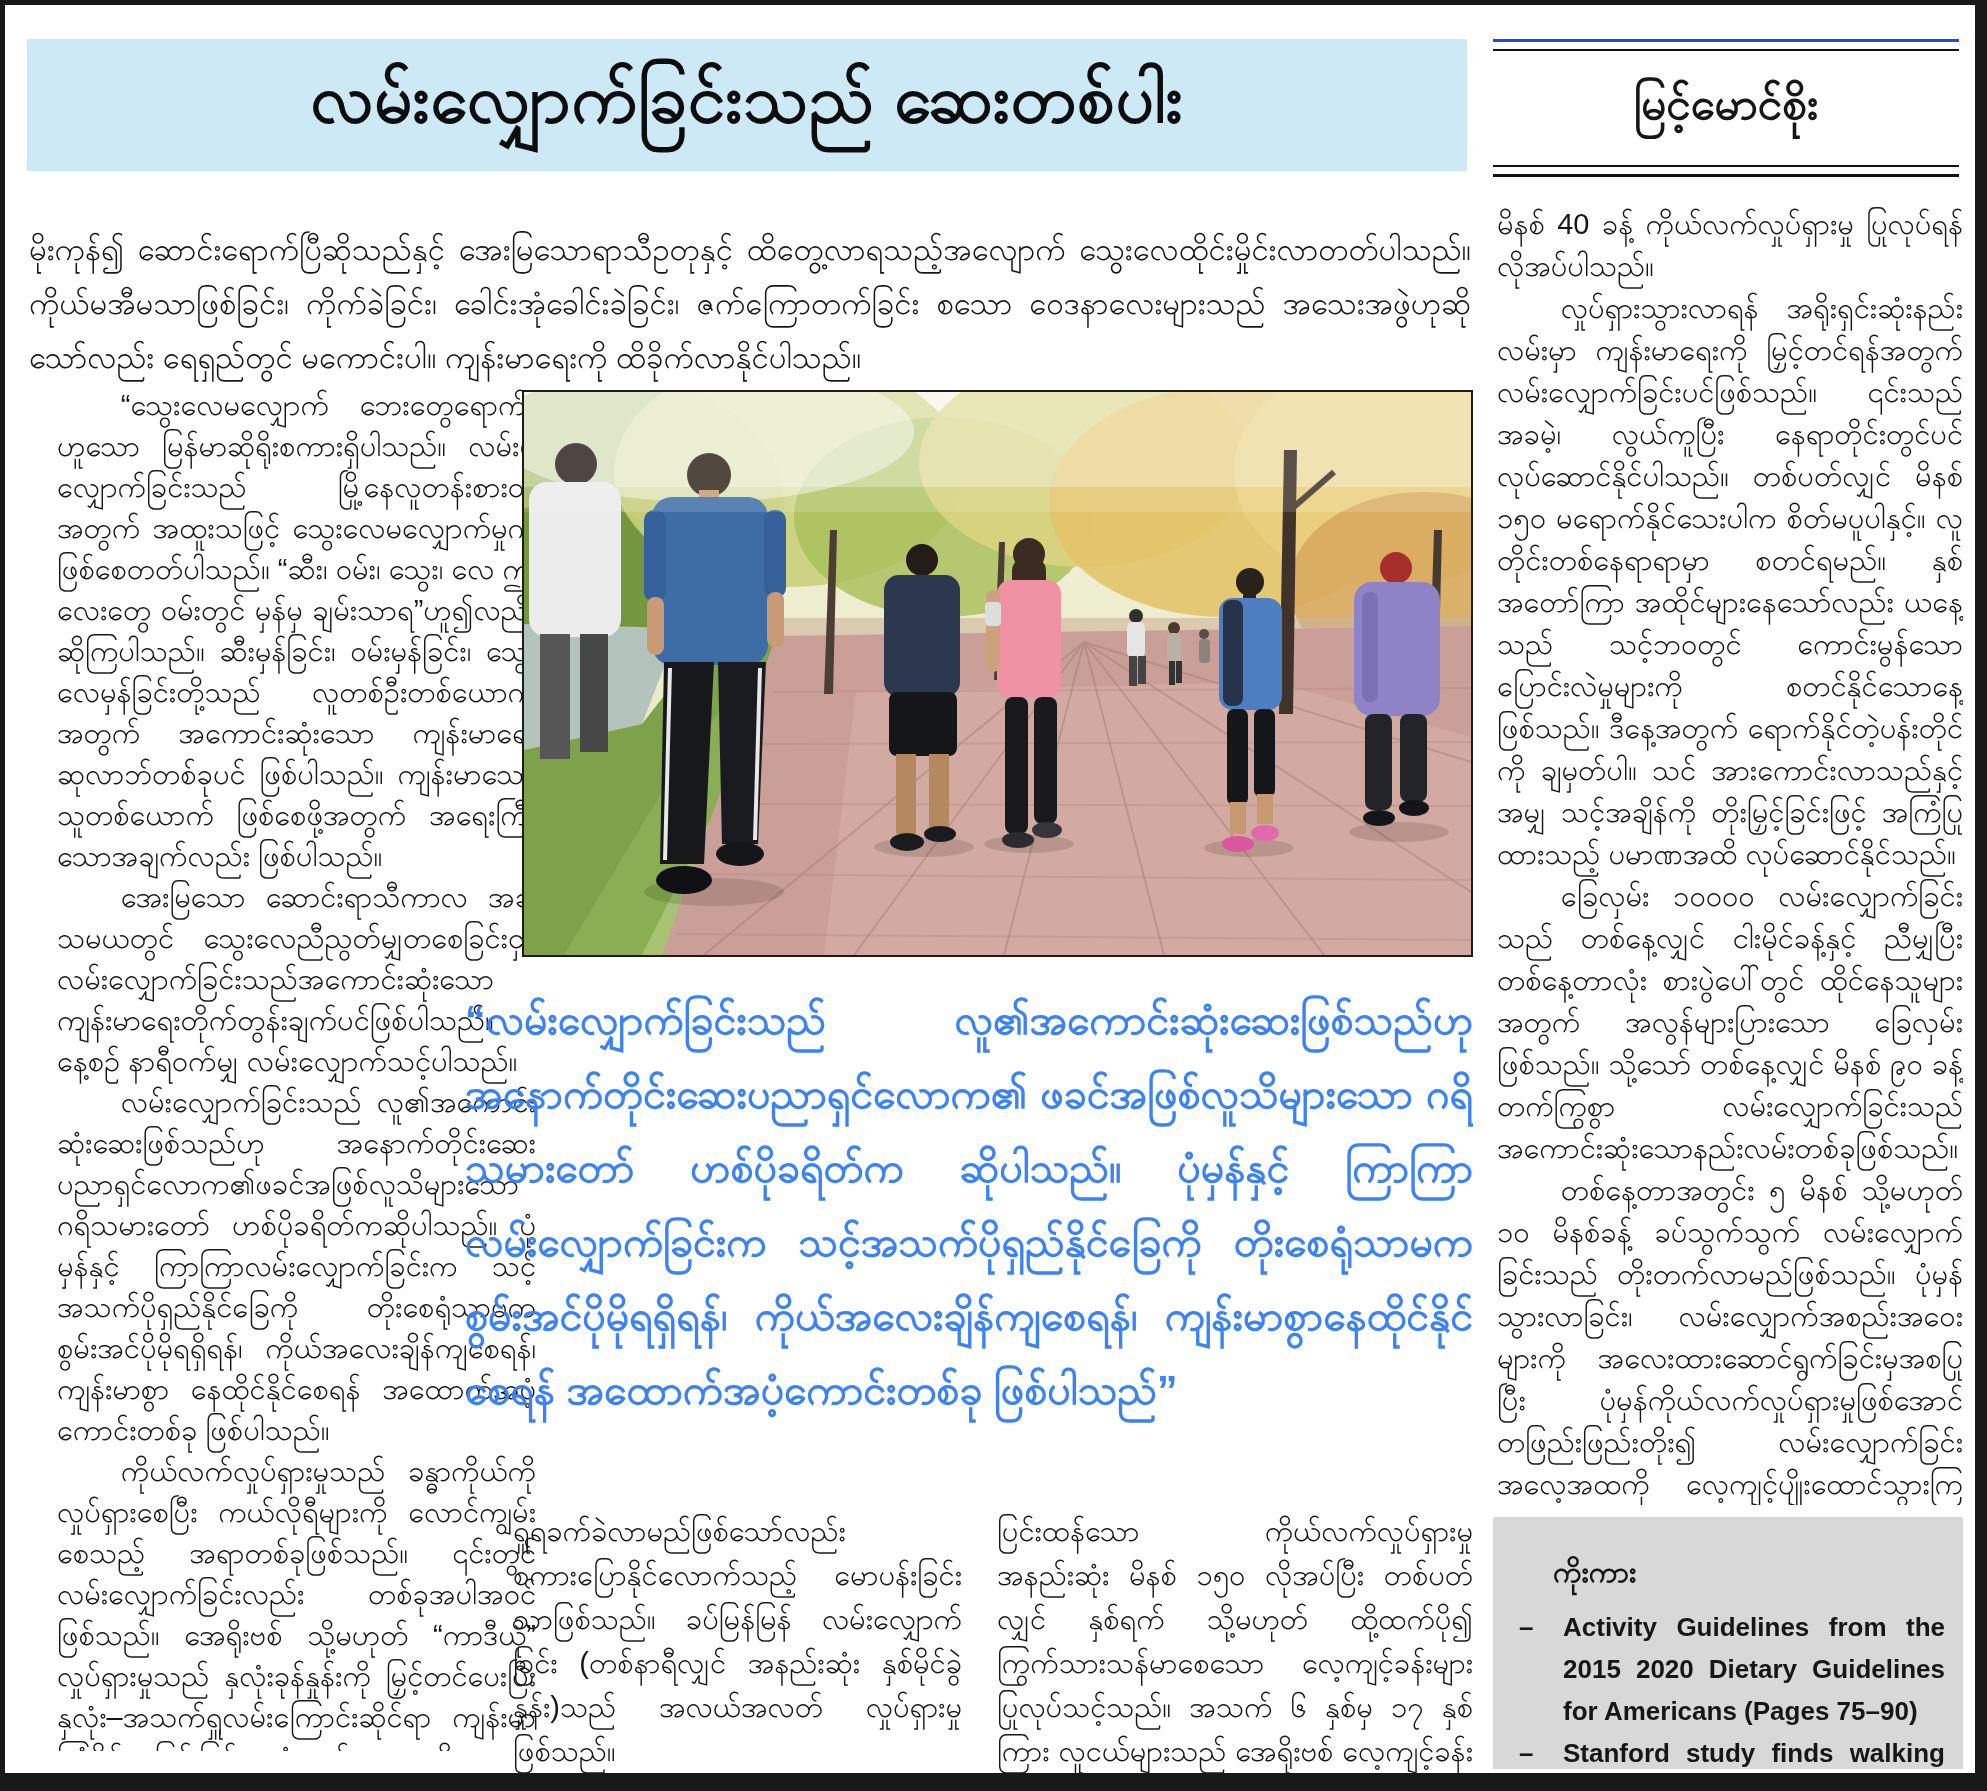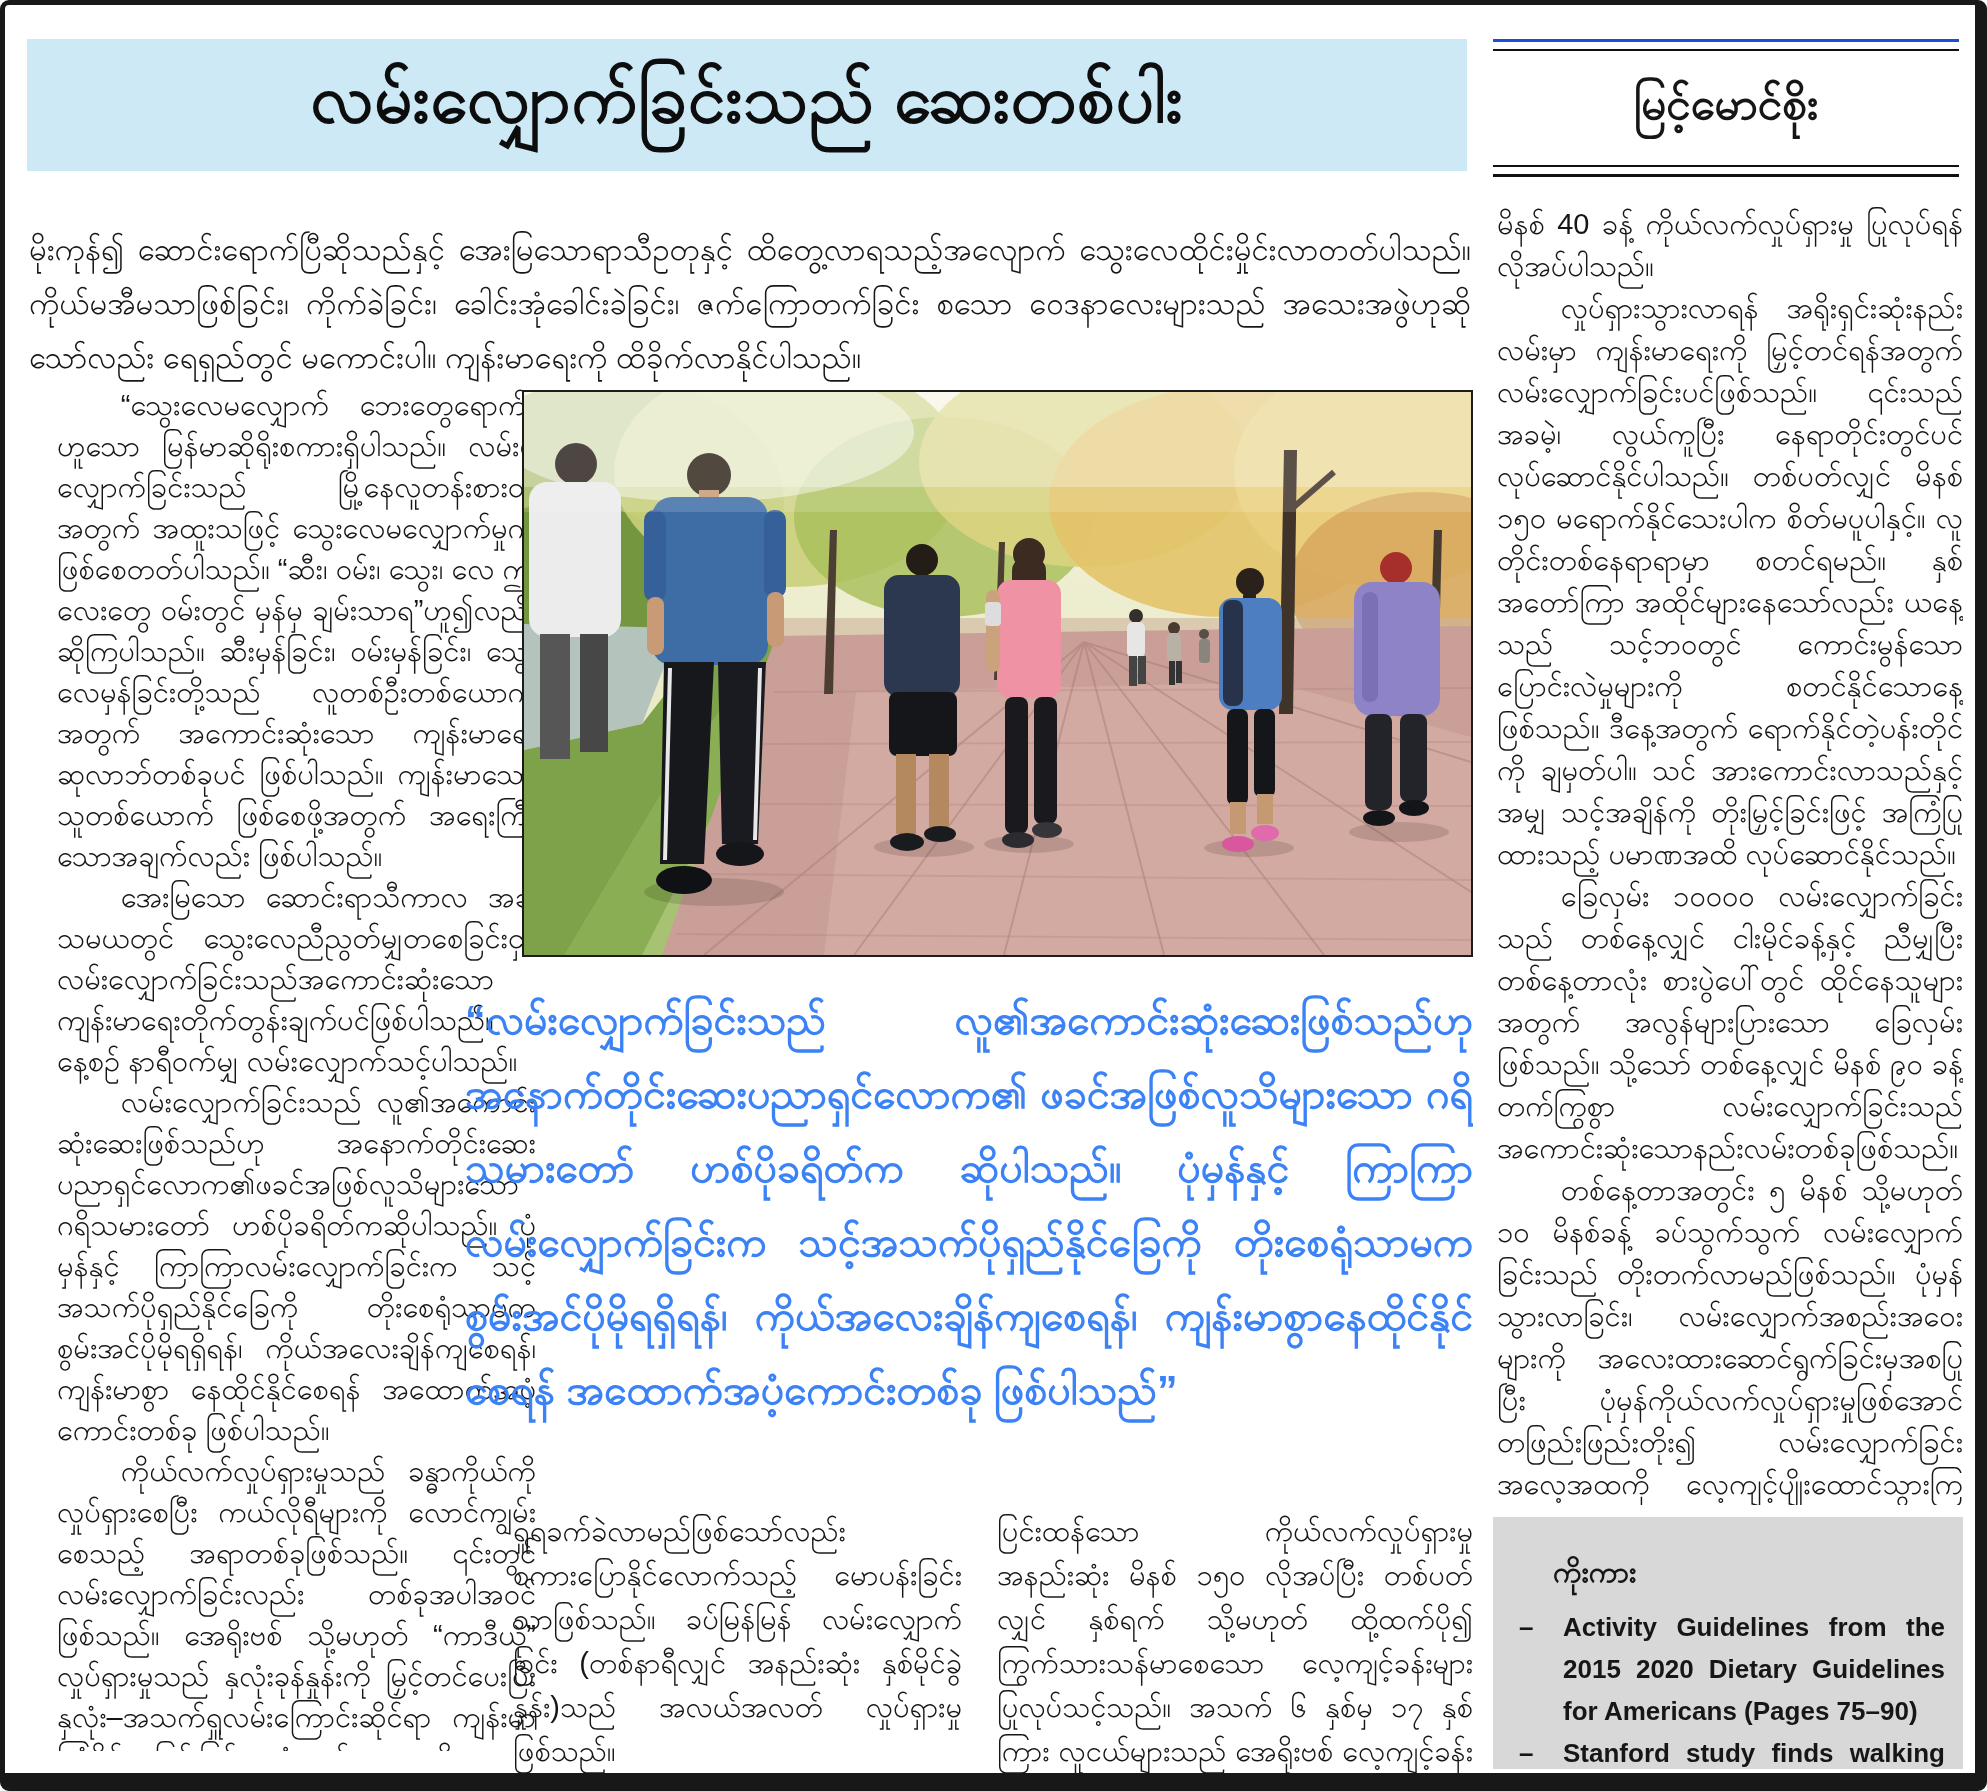--- a/index.html
+++ b/index.html
@@ -6,21 +6,20 @@
   .page{
     position:relative;
     width:1987px;height:1791px;
     box-sizing:border-box;
     background:#ffffff;
     border-style:solid;border-color:#181818;
     border-width:5px 12px 18px 5px;
     overflow:hidden;
     font-family:"Liberation Sans","DejaVu Sans",sans-serif;
     color:#161616;
-    border-radius:9px;
   }
   .title-band{
     position:absolute;left:22px;top:34px;width:1440px;height:132px;
     background:#cde9f5;
     display:flex;align-items:center;justify-content:center;
   }
   .title-band h1{
     margin:0;font-size:67px;font-weight:bold;color:#0d0d0d;
     letter-spacing:1px;white-space:nowrap;
   }

